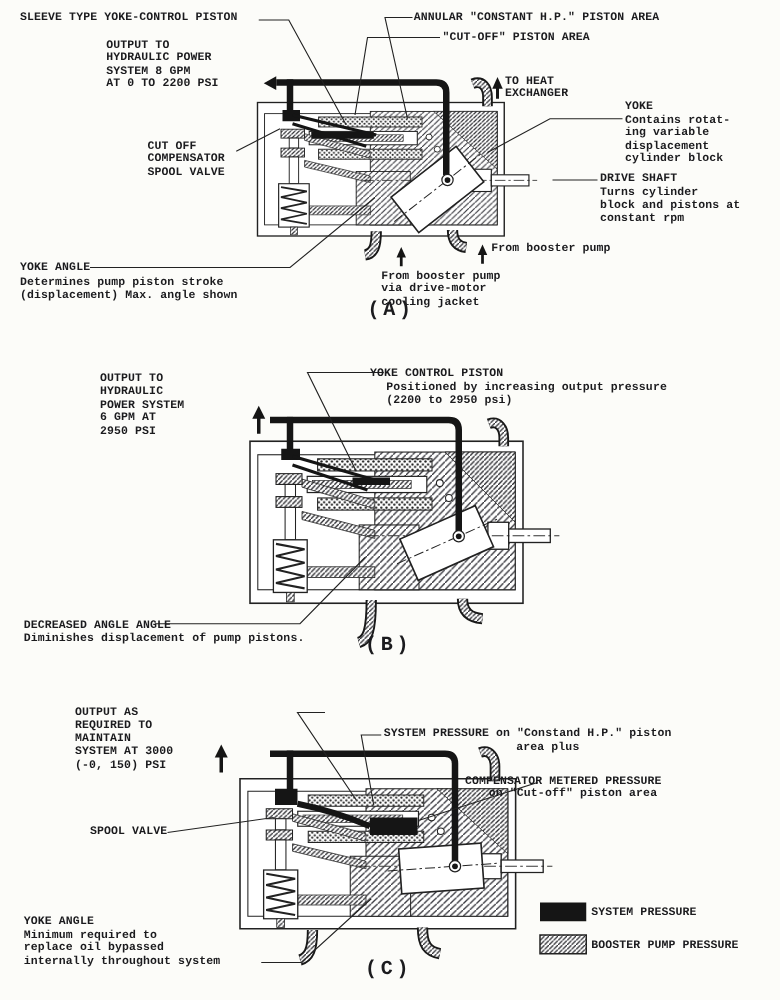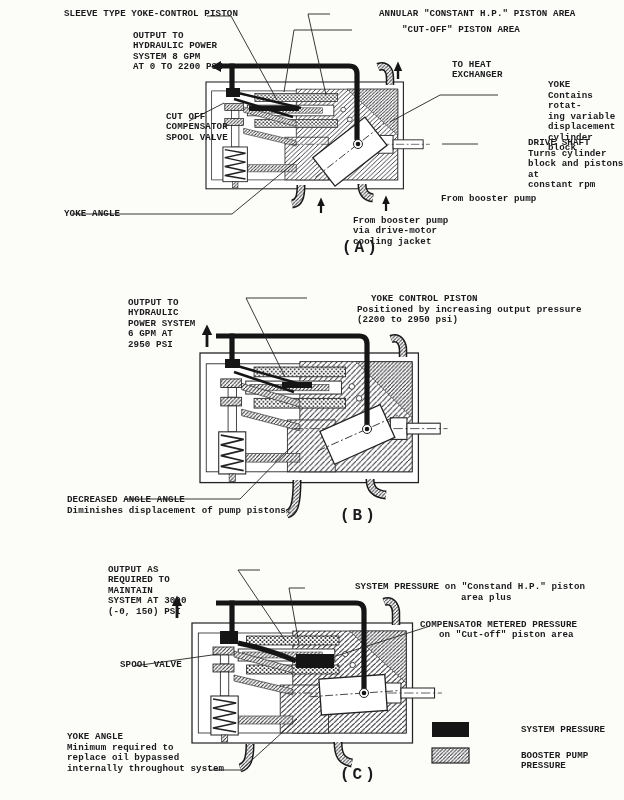--- a/index.html
+++ b/index.html
@@ -1,20 +1,20 @@
 <!DOCTYPE html>
 <html><head>
 <meta charset="utf-8">
 <style>
   html,body{margin:0;padding:0;background:#e8e8e4;}
   #page{position:relative;width:624px;height:800px;background:#fcfcf9;overflow:hidden;
         font-family:"Liberation Mono","DejaVu Sans Mono",monospace;color:#1b1b1e;}
   #art{position:absolute;left:0;top:0;}
   .label{position:absolute;font-size:9.2px;line-height:10.4px;font-weight:700;
-         letter-spacing:0.1px;white-space:pre-line;color:#1b1b1e;margin-left:48px;}
+         letter-spacing:0.1px;white-space:pre-line;color:#1b1b1e;}
   .r{text-align:left;}
   .tag{font-size:16px;font-weight:700;letter-spacing:3px;}
 </style>
 </head>
 <body>
 
 <div id="page">
 
 <svg id="art" width="624" height="800" viewBox="0 0 624 800">
   <defs>
@@ -215,31 +215,33 @@
 cylinder block</div>
 <div class="label" style="left:118px;top:112px">CUT OFF
 COMPENSATOR
 SPOOL VALVE</div>
 <div class="label" style="left:480px;top:138px">DRIVE SHAFT</div>
 <div class="label" style="left:480px;top:149px">Turns cylinder
 block and pistons at
 constant rpm</div>
 <div class="label" style="left:393px;top:194px">From booster pump</div>
 <div class="label" style="left:16px;top:209px">YOKE ANGLE</div>
+<div class="label" style="left:16px;top:221px">Determines pump piston stroke
+(displacement) Max. angle shown</div>
 <div class="label" style="left:305px;top:216px">From booster pump
 via drive-motor
 cooling jacket</div>
 <div class="label tag" style="left:294px;top:243px">(A)</div>
 
 <div class="label r" style="left:80px;top:298px;width:118px">OUTPUT TO
 HYDRAULIC
 POWER SYSTEM
 6 GPM AT
 2950 PSI</div>
-<div class="label" style="left:323px;top:294px">YOKE CONTROL PISTON</div>
+<div class="label" style="left:296px;top:294px">YOKE CONTROL PISTON</div>
 <div class="label" style="left:309px;top:305px">Positioned by increasing output pressure
 (2200 to 2950 psi)</div>
 <div class="label" style="left:19px;top:495px">DECREASED ANGLE ANGLE</div>
 <div class="label" style="left:19px;top:506px">Diminishes displacement of pump pistons.</div>
 <div class="label tag" style="left:292px;top:511px">(B)</div>
 
 <div class="label r" style="left:60px;top:565px;width:108px">OUTPUT AS
 REQUIRED TO
 MAINTAIN
 SYSTEM AT 3000

